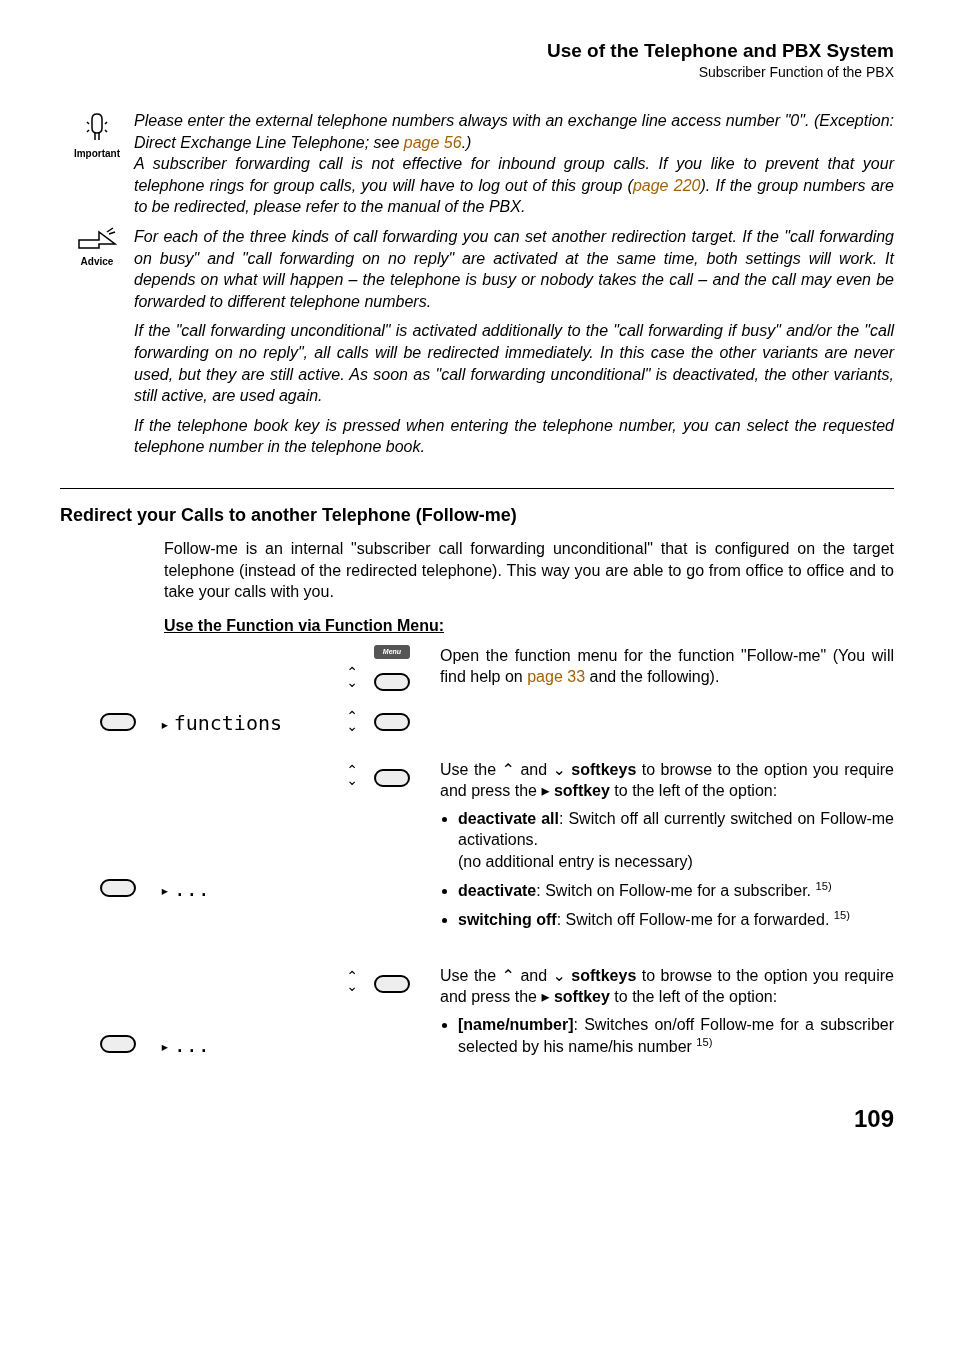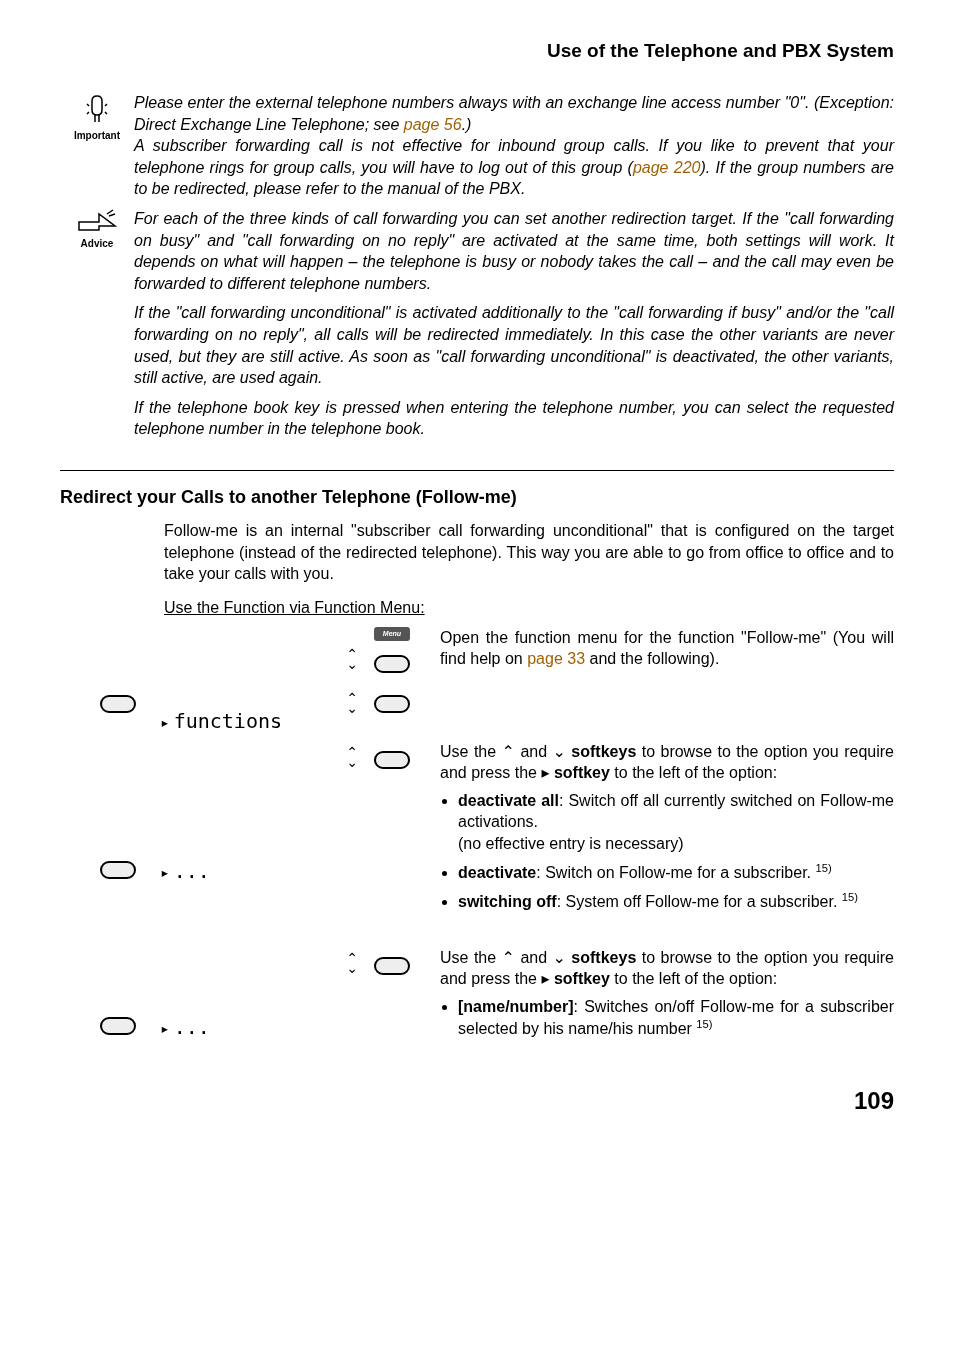--- a/index.html
+++ b/index.html
@@ -62,21 +62,21 @@
     font-size: 18px;
     margin-bottom: 12px;
   }
   .body-para {
     margin-left: 104px;
     text-align: justify;
     line-height: 1.35;
     margin-bottom: 14px;
   }
   .subheading {
-    font-weight: normal;
+    font-weight: bold;
     text-decoration: underline;
     margin-left: 104px;
     margin-bottom: 10px;
   }
   .func-row {
     display: flex;
     margin-bottom: 6px;
   }
   .func-left {
     width: 380px;
@@ -95,21 +95,21 @@
   }
   .func-right li {
     margin-bottom: 6px;
     text-align: justify;
   }
   .lcd-text {
     font-family: monospace;
     font-size: 20px;
     position: absolute;
     left: 100px;
-    top: 28px;
+    top: 12px;
     white-space: pre;
   }
   .softkey-oval {
     position: absolute;
     width: 32px;
     height: 14px;
     border: 2px solid #000;
     border-radius: 10px;
     background: #eee;
   }
@@ -148,20 +148,21 @@
   .sym { font-family: Arial, sans-serif; font-style: normal;}
   sup { font-size: 0.7em; }
 </style>
 </head>
 <body>
 
 <div class="page">
 
   <div class="header-right">
     <div class="header-title">Use of the Telephone and PBX System</div>
+    <div class="header-sub">Subscriber Function of the PBX</div>
   </div>
 
   <div class="note-block">
     <div class="note-icon-col">
       <svg width="36" height="36" viewBox="0 0 36 36">
         <path d="M18 4 C15 4 13 6 13 9 L13 18 C13 21 15 23 18 23 C21 23 23 21 23 18 L23 9 C23 6 21 4 18 4 Z" fill="none" stroke="#000" stroke-width="1.5"></path>
         <path d="M10 14 L8 12 M26 14 L28 12 M10 20 L8 22 M26 20 L28 22" stroke="#000" stroke-width="1.5"></path>
         <path d="M16 23 L16 30 M20 23 L20 30" stroke="#000" stroke-width="1.5"></path>
       </svg>
       <span>Important</span>
@@ -223,23 +224,23 @@
   <div class="func-row">
     <div class="func-left" style="min-height:200px;">
       <div class="arrows" style="right:80px; top:6px;">⌃<br>⌄</div>
       <div class="softkey-oval" style="right:30px; top:10px;"></div>
       <div class="softkey-oval" style="left:40px; top:120px;"></div>
       <span class="lcd-text" style="top:118px;"><span class="triangle-right"></span><span>...</span></span>
     </div>
     <div class="func-right">
       <span>Use the </span><span class="sym">⌃</span><span> and </span><span class="sym">⌄</span><span class="b"> softkeys</span><span> to browse to the option you require and press the </span><span class="sym">▸</span><span class="b"> softkey</span><span> to the left of the option:</span>
       <ul>
-        <li><span class="b">deactivate all</span><span>: Switch off all currently switched on Follow-me activations.</span><br><span>(no effective entry is necessary)</span></li>
+        <li><span class="b">deactivate all</span><span>: Switch off all currently switched on Follow-me activations.</span><br><span>(no additional entry is necessary)</span></li>
         <li><span class="b">deactivate</span><span>: Switch on Follow-me for a subscriber.</span> <sup>15)</sup></li>
-        <li><span class="b">switching off</span><span>: System off Follow-me for a subscriber.</span> <sup>15)</sup></li>
+        <li><span class="b">switching off</span><span>: Switch off Follow-me for a forwarded.</span> <sup>15)</sup></li>
       </ul>
     </div>
   </div>
 
   <div class="func-row">
     <div class="func-left" style="min-height:110px;">
       <div class="arrows" style="right:80px; top:6px;">⌃<br>⌄</div>
       <div class="softkey-oval" style="right:30px; top:10px;"></div>
       <div class="softkey-oval" style="left:40px; top:70px;"></div>
       <span class="lcd-text" style="top:68px;"><span class="triangle-right"></span><span>...</span></span>

